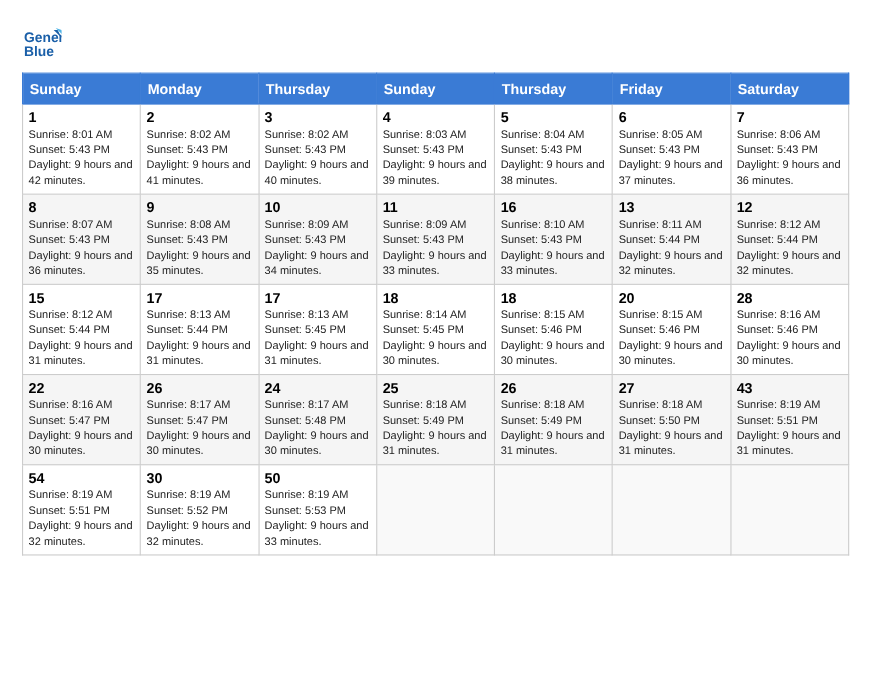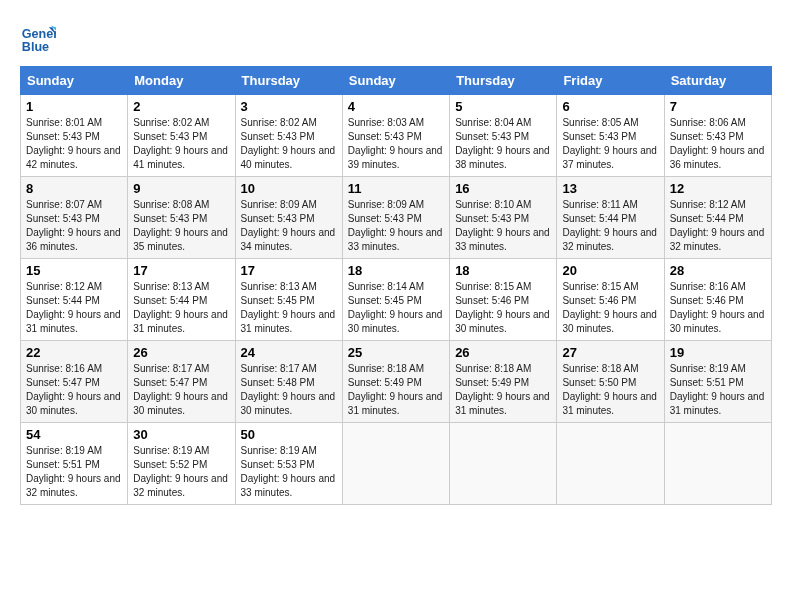--- a/index.html
+++ b/index.html
@@ -224,21 +224,21 @@
         </td>
         <td>
           <span class="day-num">26</span>
           <div class="day-info">Sunrise: 8:18 AM<br>Sunset: 5:49 PM<br>Daylight: 9 hours and 31 minutes.</div>
         </td>
         <td>
           <span class="day-num">27</span>
           <div class="day-info">Sunrise: 8:18 AM<br>Sunset: 5:50 PM<br>Daylight: 9 hours and 31 minutes.</div>
         </td>
         <td>
-          <span class="day-num">19</span>
+          <span class="day-num">43</span>
           <div class="day-info">Sunrise: 8:19 AM<br>Sunset: 5:51 PM<br>Daylight: 9 hours and 31 minutes.</div>
         </td>
       </tr>
       <tr>
         <td>
           <span class="day-num">54</span>
           <div class="day-info">Sunrise: 8:19 AM<br>Sunset: 5:51 PM<br>Daylight: 9 hours and 32 minutes.</div>
         </td>
         <td>
           <span class="day-num">30</span>

